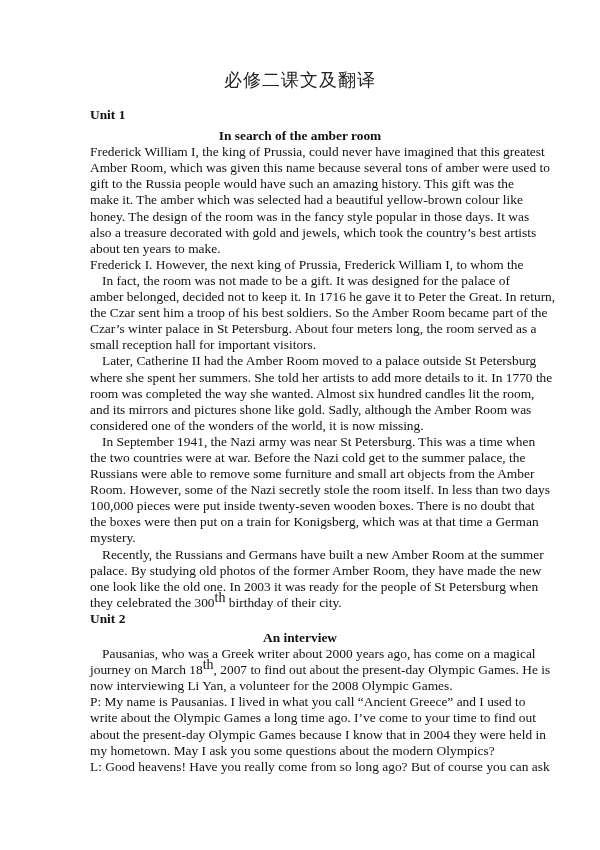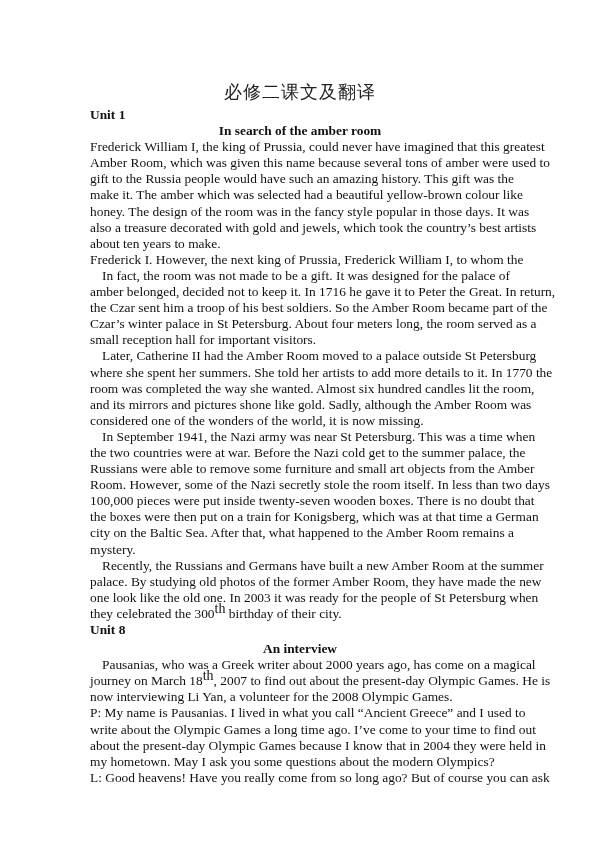--- a/index.html
+++ b/index.html
@@ -3,29 +3,29 @@
 <meta charset="utf-8">
 <style>
   html, body { margin: 0; padding: 0; background: #ffffff; }
   body { width: 600px; height: 850px; position: relative; overflow: hidden; }
   .page {
     position: absolute; left: 0; top: 0; width: 600px; height: 850px;
     background: #ffffff; color: #111111;
     font-family: "Liberation Serif", "DejaVu Serif", serif;
   }
   .title {
-    position: absolute; left: 0; width: 600px; top: 80px;
+    position: absolute; left: 0; width: 600px; top: 68px;
     text-align: center; font-size: 18px; color: #222;
     font-family: "DejaVu Serif", "Liberation Serif", serif; letter-spacing: 1px;
   }
   .content {
     position: absolute; left: 90px; top: 107px; width: 420px;
     font-size: 13.4px; line-height: 16.1px;
   }
-  .unit { font-weight: bold; height: 16.1px; }
+  .unit { font-weight: bold; height: 16.1px; margin-bottom: 5px; }
   .heading { font-weight: bold; text-align: center; height: 16.1px; }
   .line {
     display: block; height: 16.1px; white-space: nowrap;
     text-align: justify; text-align-last: justify;
   }
   .line.last { text-align-last: left; }
   .line.indent { padding-left: 12px; }
   sup { font-size: 14px; line-height: 0; vertical-align: 5px; }
 </style>
 </head>
@@ -66,32 +66,31 @@
       <span class="line last">considered one of the wonders of the world, it is now missing.</span>
     </div>
 
     <div>
       <span class="line indent">In September 1941, the Nazi army was near St Petersburg. This was a time when</span>
       <span class="line">the two countries were at war. Before the Nazi cold get to the summer palace, the</span>
       <span class="line">Russians were able to remove some furniture and small art objects from the Amber</span>
       <span class="line">Room. However, some of the Nazi secretly stole the room itself. In less than two days</span>
       <span class="line">100,000 pieces were put inside twenty-seven wooden boxes. There is no doubt that</span>
       <span class="line">the boxes were then put on a train for Konigsberg, which was at that time a German</span>
-      <span class="line">city on the Baltic Sea. After that, what happened to the Amber Room remains a</span>
       <span class="line last">mystery.</span>
     </div>
 
     <div>
       <span class="line indent">Recently, the Russians and Germans have built a new Amber Room at the summer</span>
       <span class="line">palace. By studying old photos of the former Amber Room, they have made the new</span>
       <span class="line">one look like the old one. In 2003 it was ready for the people of St Petersburg when</span>
       <span class="line last"><span>they celebrated the 300</span><sup>th</sup><span> birthday of their city.</span></span>
     </div>
 
-    <div class="unit" style="margin-bottom:3px">Unit 8</div>
+    <div class="unit" style="margin-bottom:3px">Unit 2</div>
     <div class="heading">An interview</div>
 
     <div>
       <span class="line indent">Pausanias, who was a Greek writer about 2000 years ago, has come on a magical</span>
       <span class="line"><span>journey on March 18</span><sup>th</sup><span>, 2007 to find out about the present-day Olympic Games. He is</span></span>
       <span class="line last">now interviewing Li Yan, a volunteer for the 2008 Olympic Games.</span>
     </div>
 
     <div>
       <span class="line">P: My name is Pausanias. I lived in what you call “Ancient Greece” and I used to</span>

